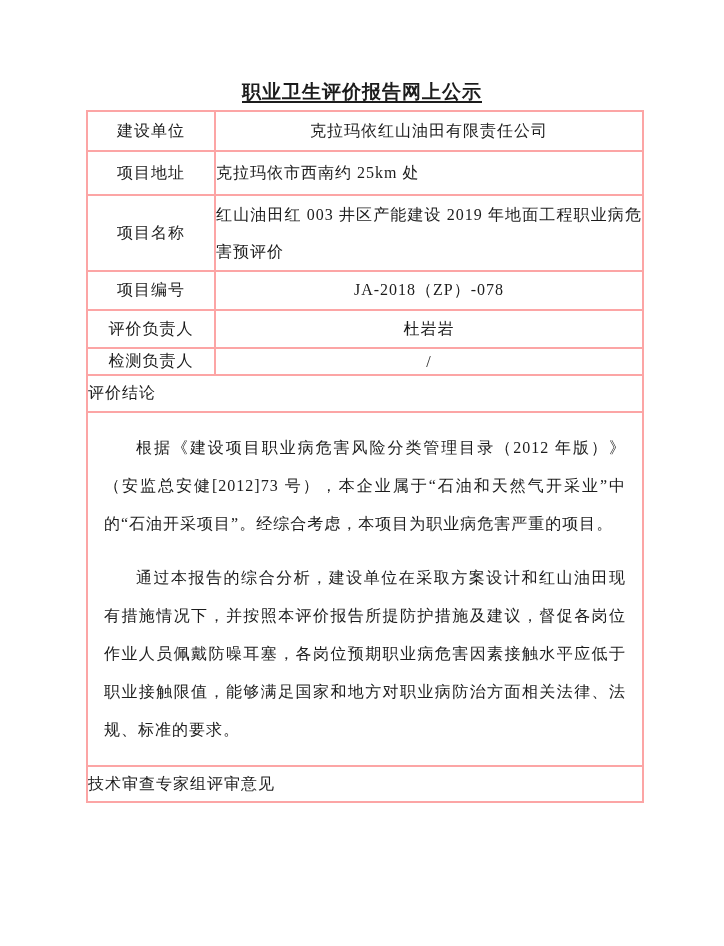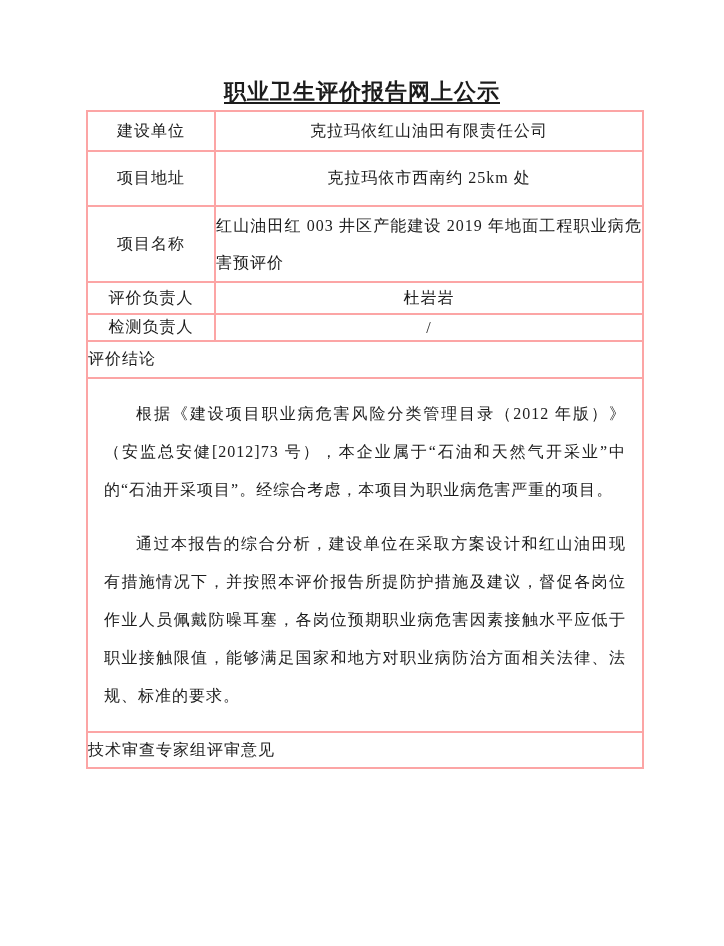--- a/index.html
+++ b/index.html
@@ -11,21 +11,21 @@
     width: 724px;
     height: 946px;
     position: relative;
     overflow: hidden;
     font-family: "Liberation Serif", "DejaVu Serif", serif;
     color: #1c1c1c;
   }
   .doc-title {
     margin: 80px 0 6px 0;
     text-align: center;
-    font-size: 22px;
+    font-size: 19px;
     line-height: 24px;
     font-weight: bold;
     letter-spacing: 1px;
     text-decoration: underline;
     text-decoration-thickness: 2px;
     text-underline-offset: 3px;
   }
   table.report-table {
     border-collapse: collapse;
     table-layout: fixed;
@@ -44,31 +44,31 @@
     text-align: center;
     letter-spacing: 2px;
   }
   td.value-cell {
     padding: 0 10px;
   }
   td.value-center {
     text-align: center;
   }
   td.value-left {
-    text-align: center;
+    text-align: left;
   }
   td.value-justify {
     text-align: justify;
     line-height: 37px;
   }
   tr.r-unit    { height: 40px; }
-  tr.r-addr    { height: 55px; }
+  tr.r-addr    { height: 44px; }
   tr.r-name    { height: 75px; }
   tr.r-num     { height: 39px; }
-  tr.r-eval    { height: 32px; }
+  tr.r-eval    { height: 38px; }
   tr.r-test    { height: 27px; }
   tr.r-conc-h  { height: 37px; }
   tr.r-conc-b  { height: 266px; }
   tr.r-exp-h   { height: 36px; }
   tr.r-exp-b   { height: 38px; }
   td.section-header-conclusion {
     padding-left: 32px;
   }
   td.section-header-expert {
     padding-left: 4px;
@@ -107,20 +107,24 @@
       <tr class="r-addr">
         <td class="label-cell">项目地址</td>
         <td class="value-cell value-left">克拉玛依市西南约 25km 处</td>
       </tr>
 
       <tr class="r-name">
         <td class="label-cell">项目名称</td>
         <td class="value-cell value-left value-justify">红山油田红 003 井区产能建设 2019 年地面工程职业病危害预评价</td>
       </tr>
 
+      <tr class="r-num">
+        <td class="label-cell">项目编号</td>
+        <td class="value-cell value-center">JA-2018（ZP）-078</td>
+      </tr>
 
       <tr class="r-eval">
         <td class="label-cell">评价负责人</td>
         <td class="value-cell value-center">杜岩岩</td>
       </tr>
 
       <tr class="r-test">
         <td class="label-cell">检测负责人</td>
         <td class="value-cell value-center">/</td>
       </tr>

